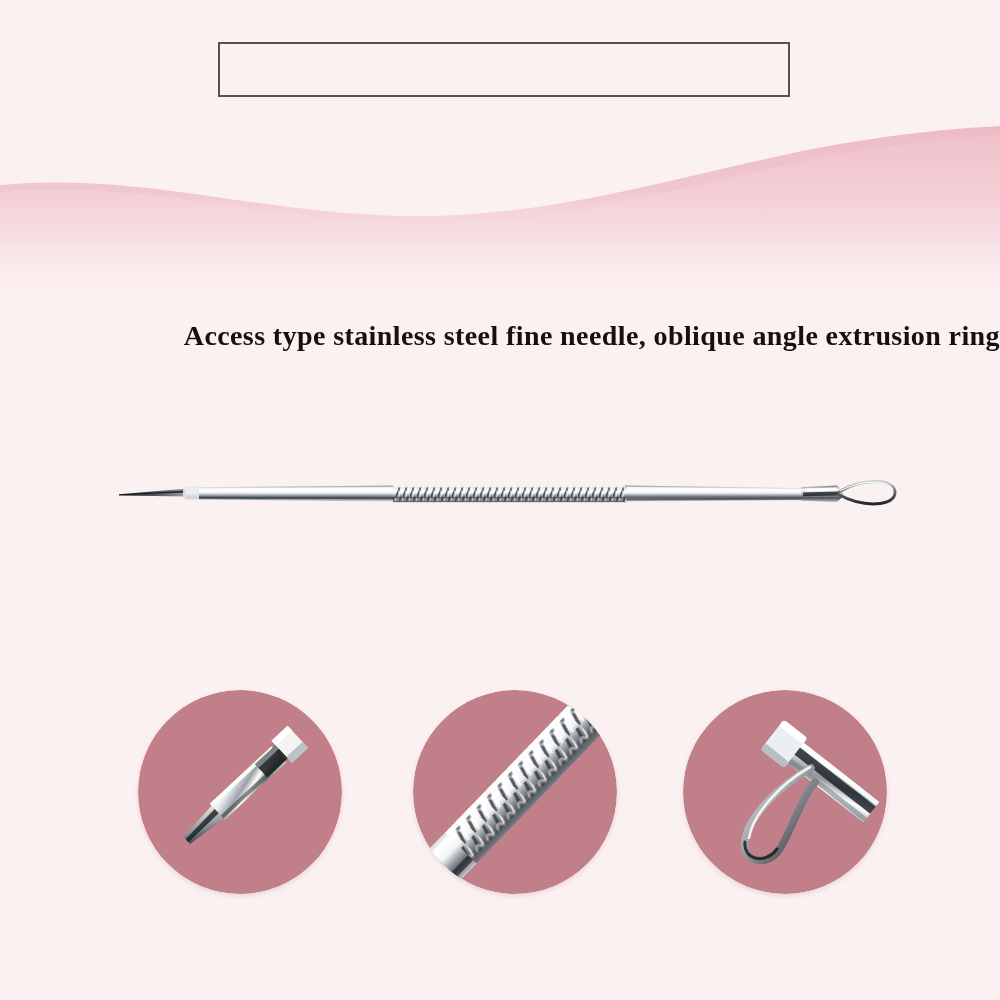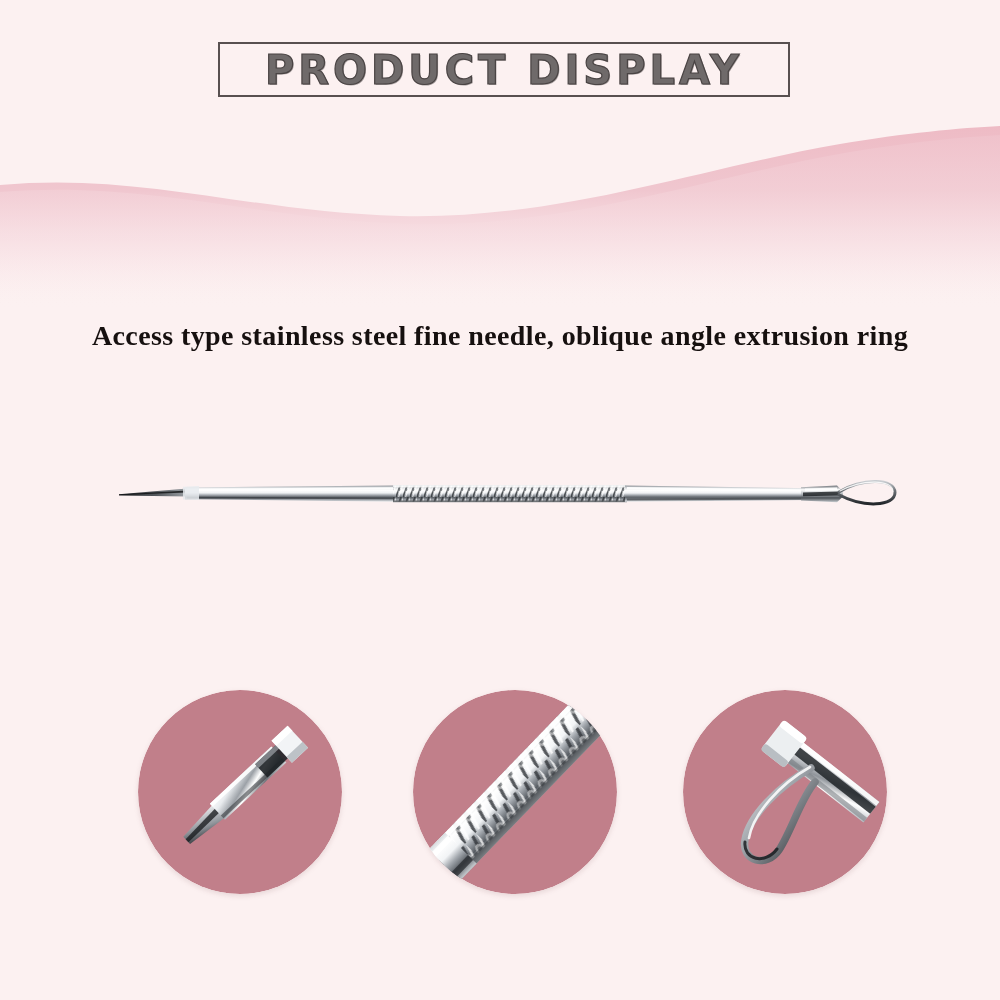--- a/index.html
+++ b/index.html
@@ -61,21 +61,21 @@
     text-shadow: 1px 1px 0 rgba(60,55,55,0.45);
     white-space: nowrap;
   }
 
   
   .subtitle {
     position: absolute;
     left: 0;
     top: 320px;
     width: 1000px;
-    text-align: center;
+    text-align: right;
     font-family: "Liberation Serif", serif;
     font-weight: bold;
     font-size: 28px;
     letter-spacing: 0.4px;
     color: #16100f;
     white-space: nowrap;
   }
 
   
   .hero-tool {
@@ -126,21 +126,20 @@
           <stop offset="60%" stop-color="#f8e1e5" stop-opacity="0.35"></stop>
           <stop offset="100%" stop-color="#fcf1f1" stop-opacity="0"></stop>
         </linearGradient>
       </defs>
       <path d="M0,65 C140,52 250,92 400,96 C560,100 700,48 840,24 C905,13 960,8 1000,6 L1000,190 L0,190 Z" fill="url(#waveGrad)"></path>
       <path d="M0,72 C150,60 260,100 410,104 C570,108 710,56 850,32 C910,22 965,17 1000,15 L1000,190 L0,190 Z" fill="url(#waveGrad2)"></path>
     </svg>
   </div>
 
   <div class="title-frame"></div>
-  <div class="title-text">PRODUCT DISPLAY</div>
 
   <div class="subtitle">Access type stainless steel fine needle, oblique angle extrusion ring</div>
 
   <div class="hero-tool">
     <svg width="820" height="80" viewBox="0 0 820 80">
       <defs>
         <linearGradient id="shaft" x1="0" y1="0" x2="0" y2="1">
           <stop offset="0%" stop-color="#8e9398"></stop>
           <stop offset="14%" stop-color="#d9dcdf"></stop>
           <stop offset="30%" stop-color="#ffffff"></stop>

